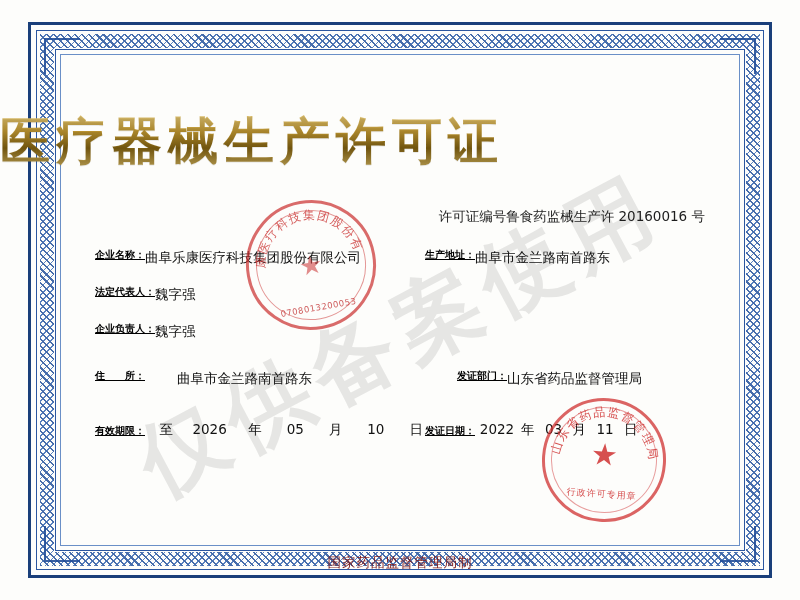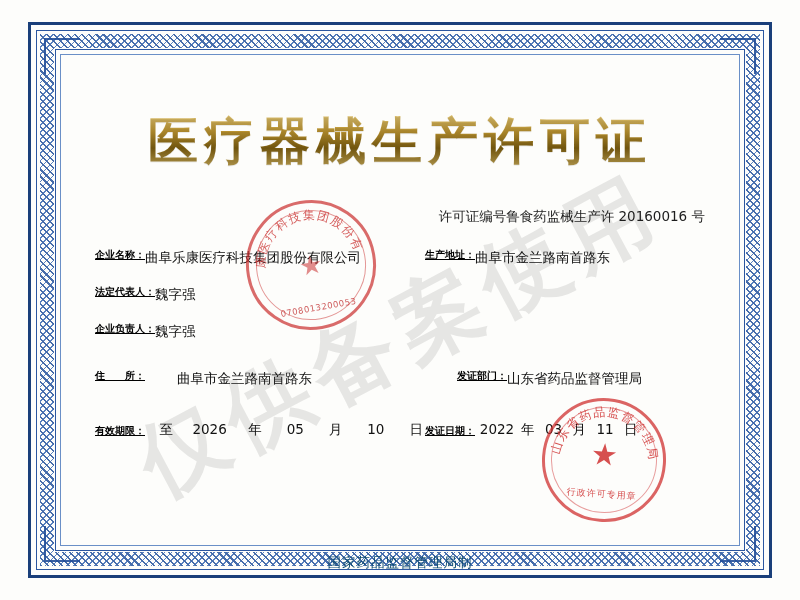--- a/index.html
+++ b/index.html
@@ -90,21 +90,21 @@
     pointer-events: none;
     font-family: "DejaVu Sans", sans-serif;
   }
 
   
   .title {
     position: absolute;
     top: 108px;
     left: 0;
     width: 100%;
-    text-align: center;
+    text-align: left;
     font-size: 50px;
     font-weight: bold;
     letter-spacing: 6px;
     font-family: "DejaVu Serif", "Liberation Serif", serif;
     background: linear-gradient(180deg, #e8d18a 0%, #b8912f 35%, #7a5c10 60%, #d9bd6d 100%);
     -webkit-background-clip: text;
     background-clip: text;
     color: transparent;
     text-shadow: 0 1px 0 rgba(0,0,0,0.08);
   }
@@ -259,21 +259,21 @@
   }
 
   
   .footer {
     position: absolute;
     bottom: 28px;
     left: 0;
     width: 100%;
     text-align: center;
     font-size: 13.5px;
-    color: #0c4a6e;
+    color: #7f1d1d;
     letter-spacing: 1px;
   }
 </style>
 </head>
 <body>
 
 <div id="certificate">
 
   <div class="border-outer"></div>
   <div class="border-guilloche"></div>

